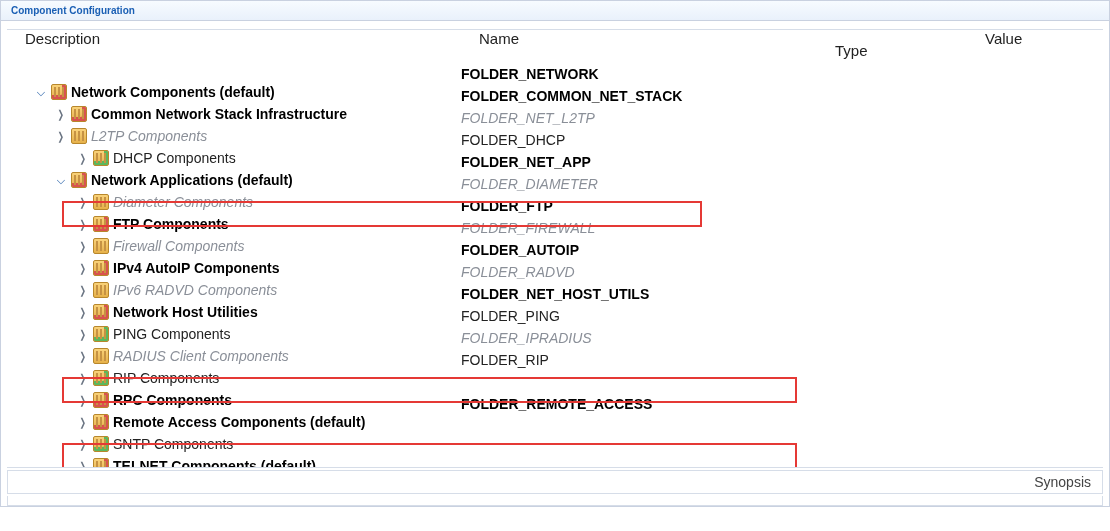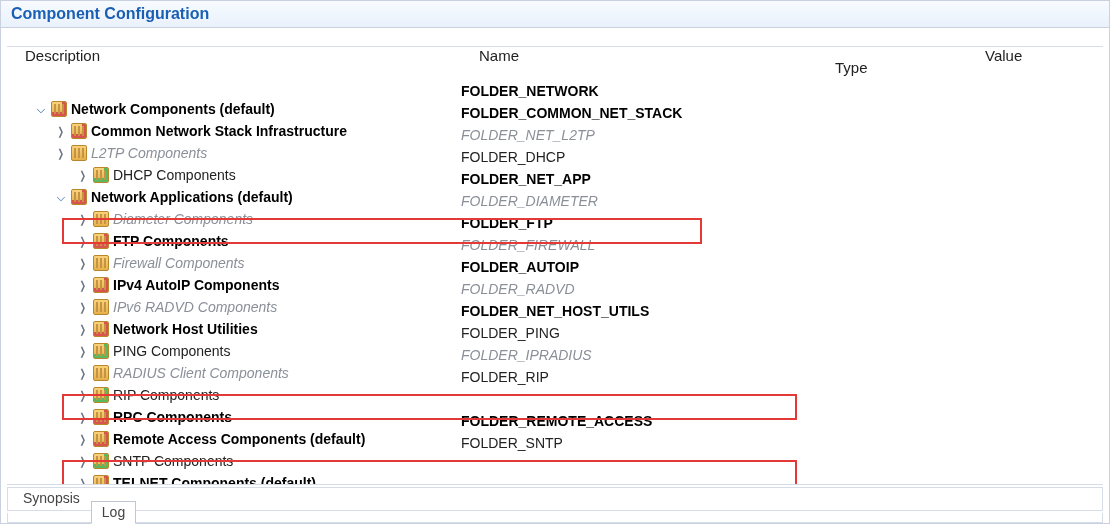--- a/index.html
+++ b/index.html
@@ -12,24 +12,24 @@
   }
   .frame {
     border: 1px solid #c9d1e0;
   }
   .panel-title {
     background: linear-gradient(#f7fbff, #e9f1fb);
     border-bottom: 1px solid #c9d1e0;
     padding: 4px 10px;
     color: #1a5fb4;
     font-weight: 700;
-    font-size: 16px;
+    font-size: 10px;
   }
   .tree-wrap {
-    padding: 18px 0 0 0;
+    padding: 8px 0 0 0;
     background: #fff;
     overflow: hidden;
   }
   .headers {
     display: flex;
     padding: 0 0 2px 18px; 
     color: #222;
     font-size: 15px;
   }
   .headers .hdr {
@@ -128,20 +128,21 @@
 
   .bottom-tabs {
     margin: 2px 6px 2px 6px;
     border: 1px solid #d6dde8;
     padding-left: 4px;
     background: #fff;
     height: 24px;
     display: flex;
     align-items: flex-end;
     font-size: 14px;
+    flex-direction: column;
   }
   .tab {
     padding: 2px 10px 3px 10px;
     border: 1px solid transparent;
     color: #444;
     cursor: pointer;
   }
   .tab.active {
     border: 1px solid #bfc7d3;
     border-bottom-color: #fff;
@@ -352,21 +353,20 @@
             <div class="col-type"></div>
             <div class="col-value"></div>
           </div>
           <div class="row normal">
             <div class="cell-desc col-desc">
               <span class="indent ind2"></span>
               <span class="expand right"></span>
               <span class="icon pkg pkg-green"></span>
               <span class="txt">SNTP Components</span>
             </div>
-            <div class="col-name name">FOLDER_SNTP</div>
             <div class="col-type"></div>
             <div class="col-value"></div>
           </div>
           <div class="row bold">
             <div class="cell-desc col-desc">
               <span class="indent ind2"></span>
               <span class="expand right"></span>
               <span class="icon pkg pkg-red"></span>
               <span class="txt">TELNET Components (default)</span>
             </div>

